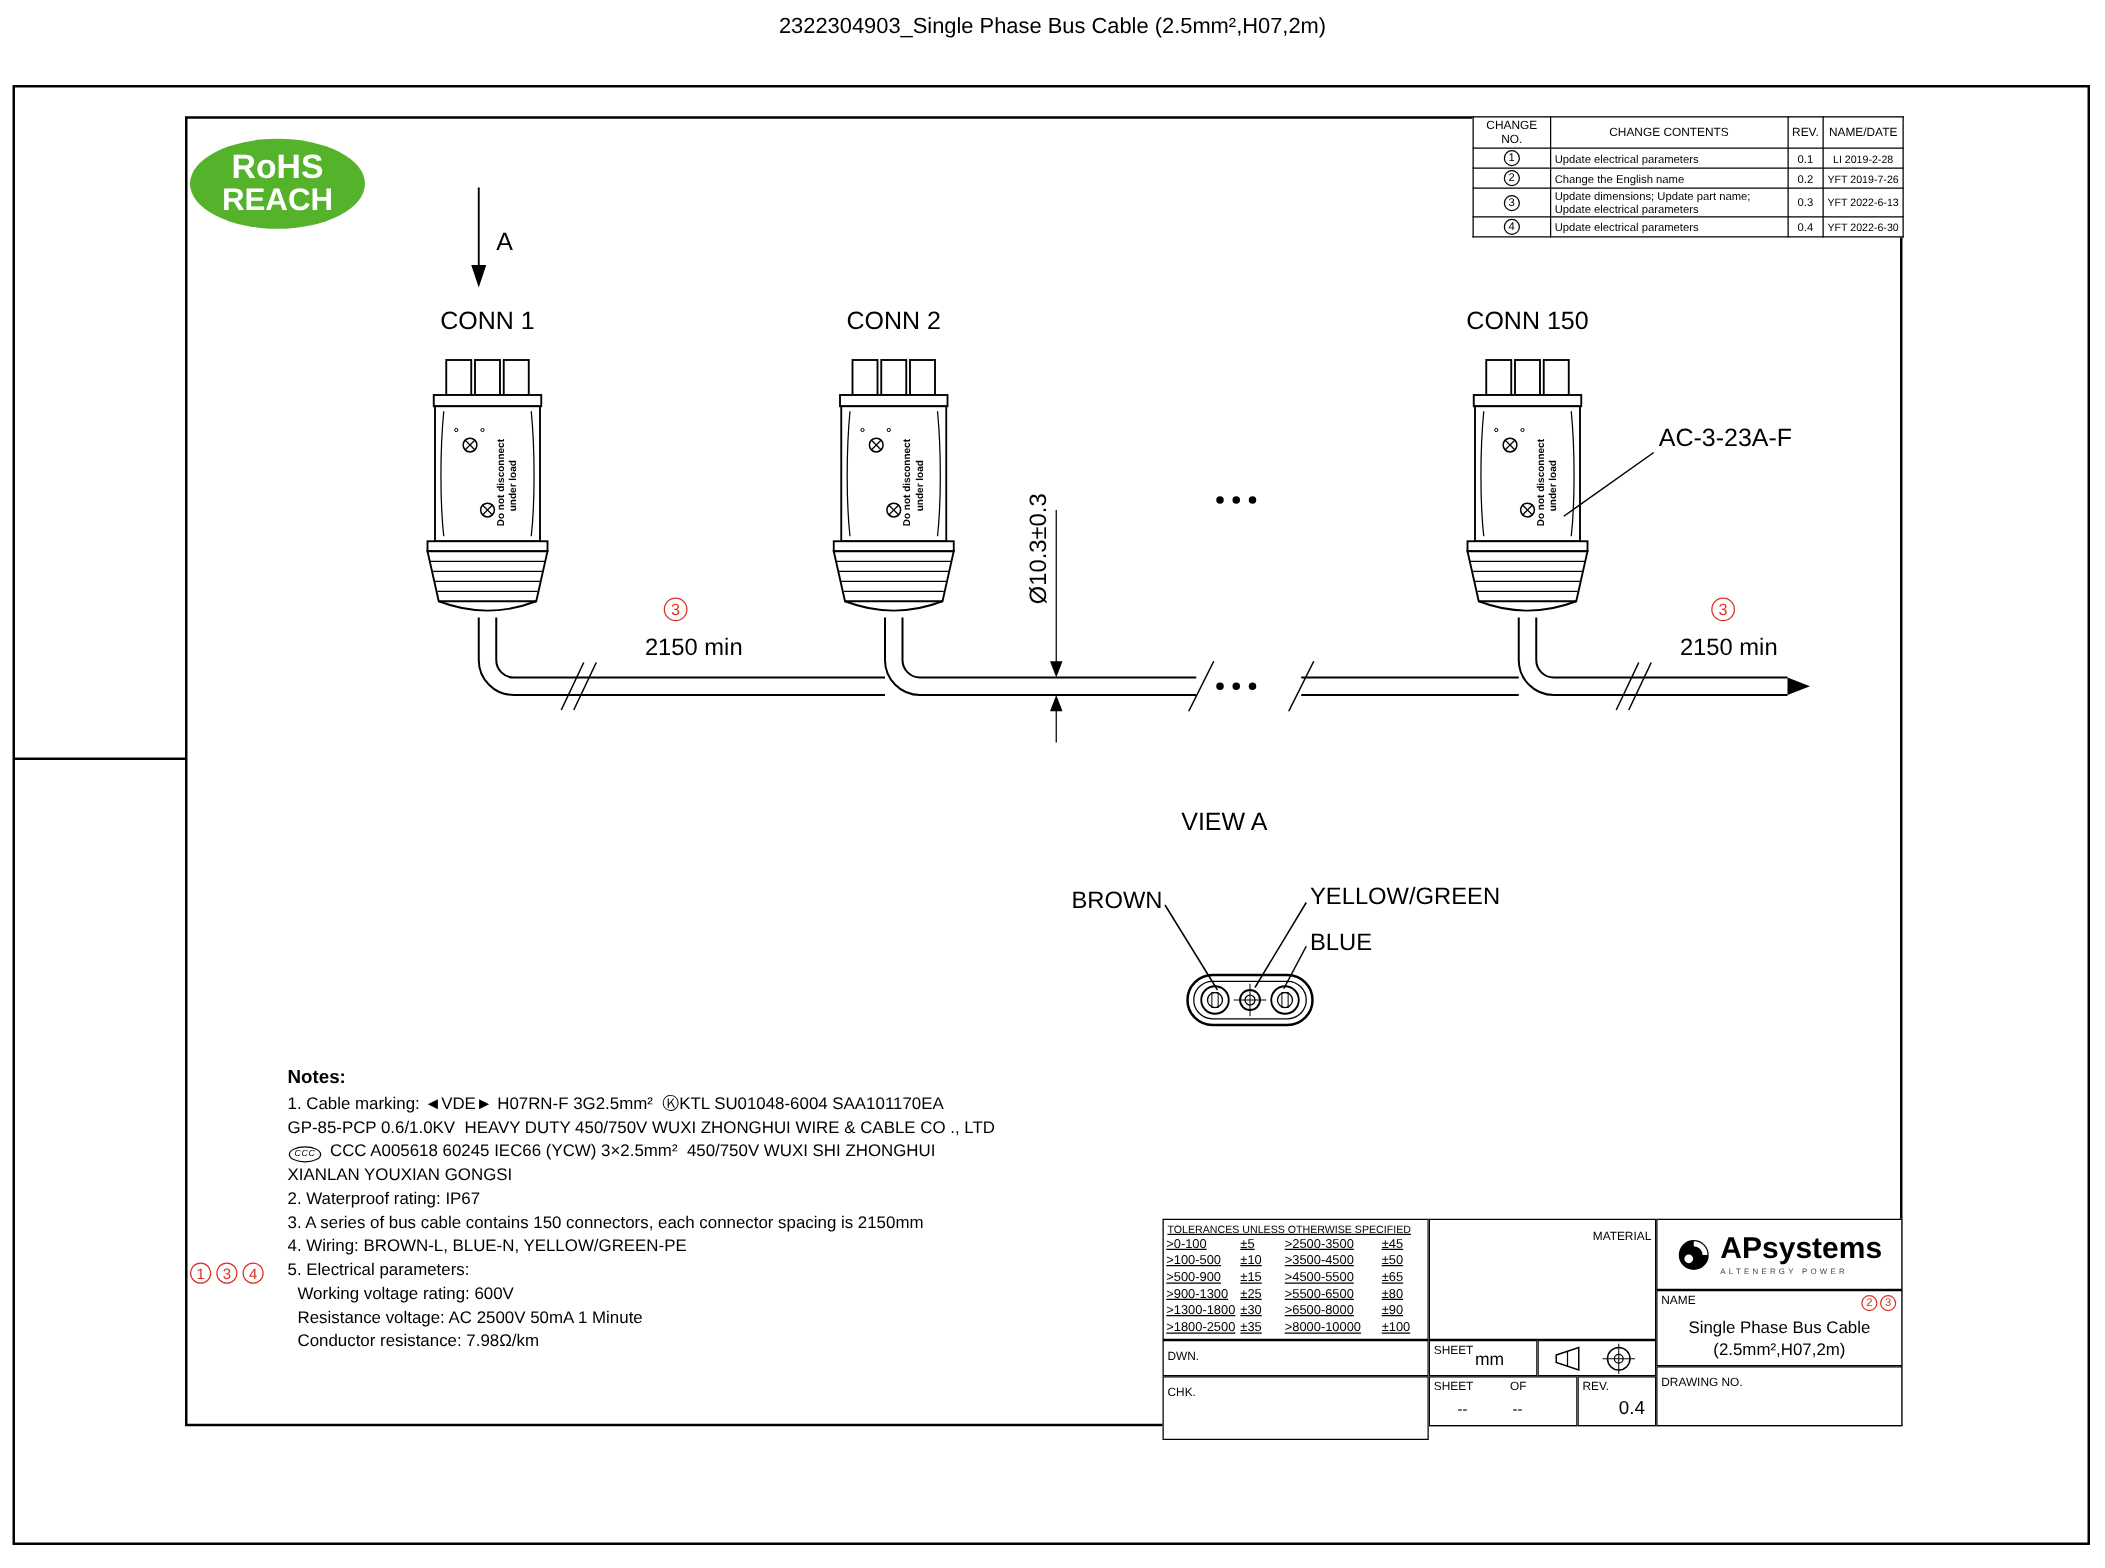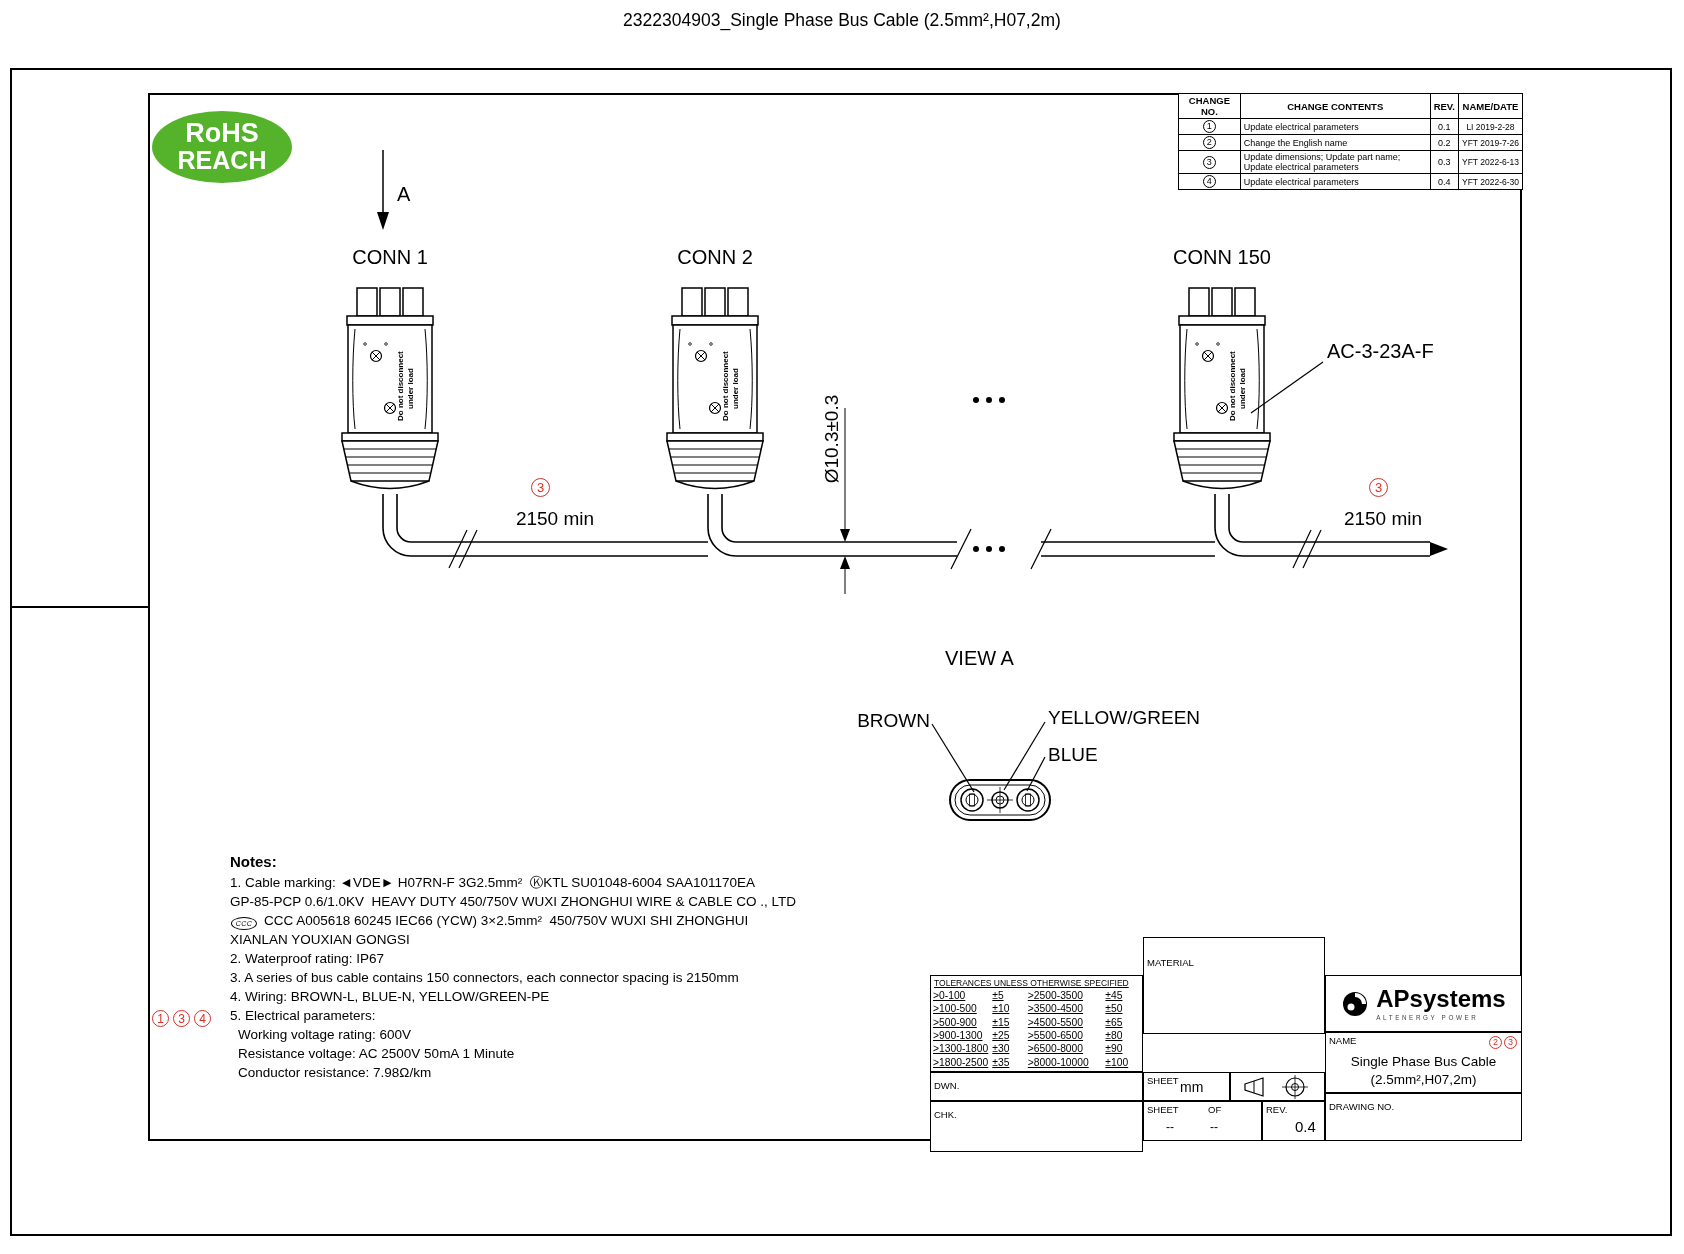--- a/index.html
+++ b/index.html
@@ -15,21 +15,21 @@
   .fold-line    { left:12px; top:606px; width:136px; height:0; border-top:2px solid #000; }
 
   .rohs { left:152px; top:111px; width:140px; height:72px; background:#54b32b; border-radius:50%;
           color:#fff; font-weight:bold; display:flex; flex-direction:column; align-items:center;
           justify-content:center; line-height:1.02; }
   .rohs .l1 { font-size:27px; } .rohs .l2 { font-size:25px; }
 
   
   .rev-table { left:1178px; top:93px; width:345px; border-collapse:collapse; background:#fff; }
   .rev-table th, .rev-table td { border:1px solid #000; padding:1px 3px; vertical-align:middle; }
-  .rev-table th { font-size:9.5px; font-weight:bold; text-align:center; height:18px; }
+  .rev-table th { font-size:9.5px; font-weight:normal; text-align:center; height:18px; }
   .rev-table td { font-size:9px; }
   .rev-table td.c { text-align:center; }
   .rev-table td.nd { font-size:8.5px; text-align:center; white-space:nowrap; }
 
   .circ { display:inline-flex; align-items:center; justify-content:center; width:13px; height:13px;
           border:1px solid #000; border-radius:50%; font-size:9px; line-height:1; }
   .circ.red { border:1.4px solid #d93025; color:#d93025; }
   .circ.big { width:17px; height:17px; font-size:12px; margin-right:4px; }
 
   .dim-marker { width:19px; height:19px; border:1.6px solid #d93025; color:#d93025; border-radius:50%;
@@ -50,21 +50,21 @@
               font-size:7px; font-style:italic; letter-spacing:.5px; display:flex; align-items:center; justify-content:center; }
   .note-markers { left:152px; top:1010px; display:flex; }
 
   
   .tb { position:absolute; border:1px solid #000; background:#fff; }
   .tb-label { font-size:9.5px; }
   .tb-tol   { left:930px;  top:975px;  width:213px; height:97px;text-decoration:underline; }
   .tol-head { font-size:8.5px; padding:2px 2px 0 3px; white-space:nowrap; }
   .tol-table { width:100%; border-collapse:collapse; margin-top:1px; }
   .tol-table td { font-size:10.3px; padding:0 2px; height:13.3px; white-space:nowrap; }
-  .tb-mat   { left:1143px; top:937px;  width:182px; height:97px; padding:14px 3px; }
+  .tb-mat   { left:1143px; top:975px;  width:182px; height:97px; padding:3px 3px;text-align:right; }
   .tb-dwn   { left:930px;  top:1072px; width:213px; height:29px; padding:2px 3px; }
   .tb-chk   { left:930px;  top:1101px; width:213px; height:51px; padding:2px 3px; }
   .tb-unit  { left:1143px; top:1072px; width:87px;  height:29px; }
   .unit-value { position:absolute; left:36px; top:6px; font-size:14px; }
   .tb-proj  { left:1230px; top:1072px; width:95px;  height:29px; display:flex; align-items:center; justify-content:center; }
   .tb-sheet { left:1143px; top:1101px; width:119px; height:40px; }
   .tb-rev   { left:1262px; top:1101px; width:63px;  height:40px; }
   .rev-value { position:absolute; left:32px; top:16px; font-size:15px; }
   .tb-brand { left:1325px; top:975px;  width:197px; height:57px; display:flex; align-items:center; justify-content:center; gap:7px; }
   .brand-name { font-size:24px; font-weight:bold; line-height:1; }

